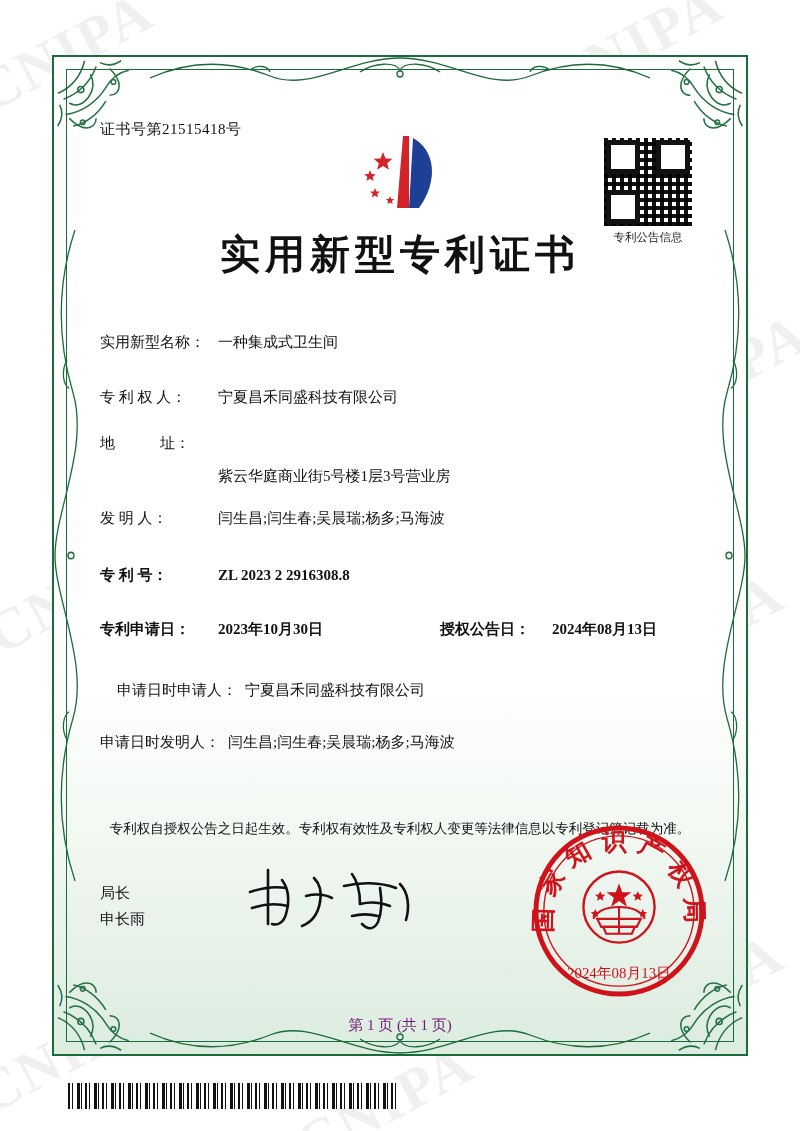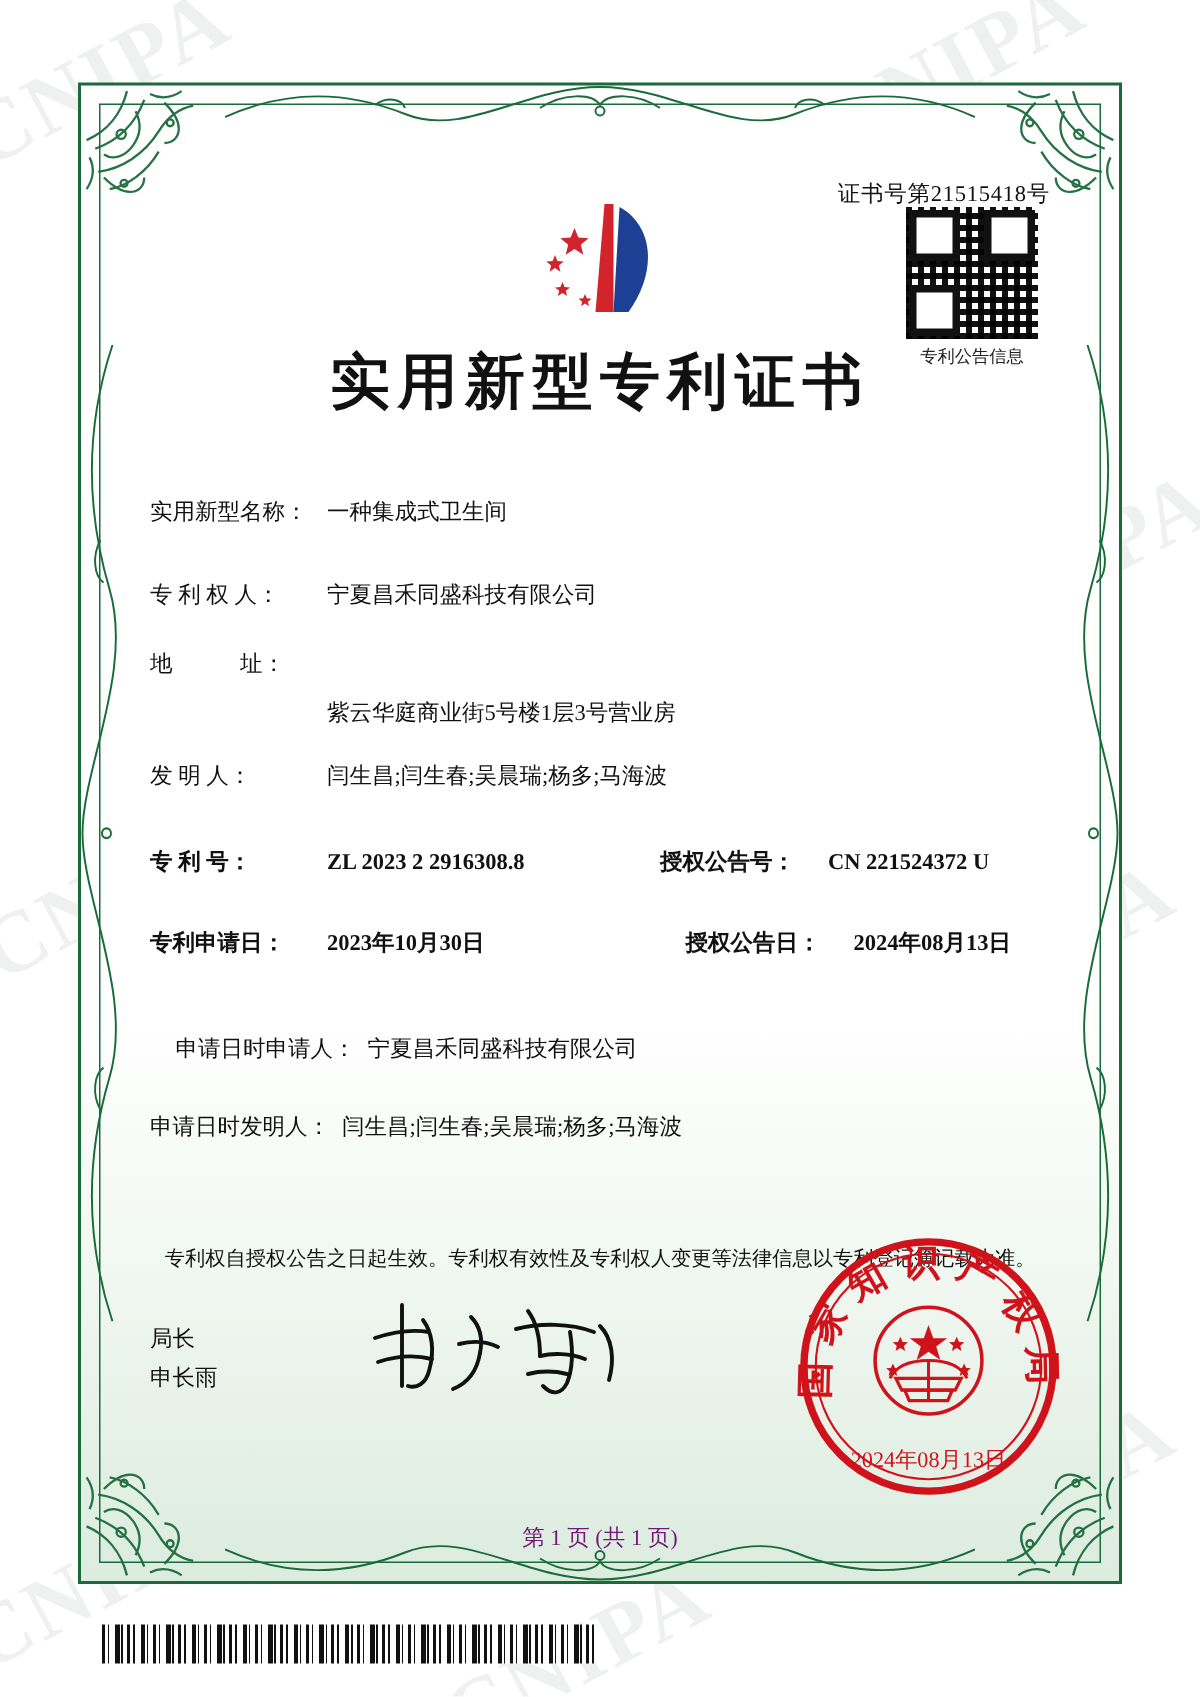--- a/index.html
+++ b/index.html
@@ -97,21 +97,20 @@
     left: 100px;
     right: 100px;
     top: 120px;
     z-index: 3;
   }
 
   .cert-no {
     font-size: 15px;
     color: #111;
     letter-spacing: 0.5px;
-    text-align: right;
   }
 
   .logo-wrap {
     position: absolute;
     left: 0; right: 0;
     top: 10px;
     display: flex;
     justify-content: center;
     pointer-events: none;
   }
@@ -432,27 +431,23 @@
       <div class="row">
         <div class="lab">发 明 人：</div>
         <div class="val">闫生昌;闫生春;吴晨瑞;杨多;马海波</div>
       </div>
 
       <div class="row-2col" style="margin-top:28px; margin-bottom:26px;">
         <div class="col-a">
           <div class="lab">专 利 号：</div>
           <div class="val">ZL 2023 2 2916308.8</div>
         </div>
-        <div class="col-b">
-          <div class="lab-b">授权公告号：</div>
-          <div class="val">CN 221524372 U</div>
-        </div>
-      </div>
-
-      <div class="row-2col" style="margin-bottom:42px;gap:17px;">
+      </div>
+
+      <div class="row-2col" style="margin-bottom:32px;">
         <div class="col-a">
           <div class="lab">专利申请日：</div>
           <div class="val">2023年10月30日</div>
         </div>
         <div class="col-b">
           <div class="lab-b">授权公告日：</div>
           <div class="val">2024年08月13日</div>
         </div>
       </div>
 

